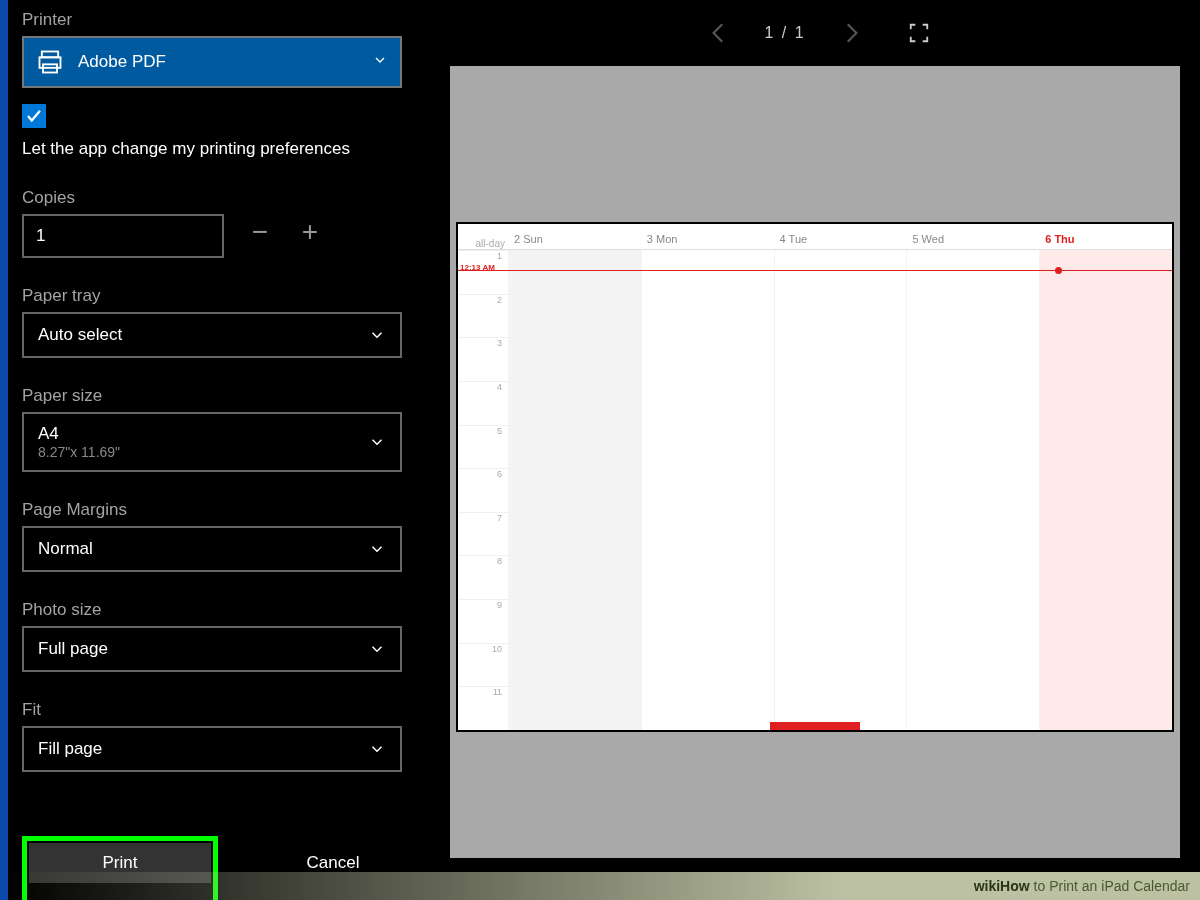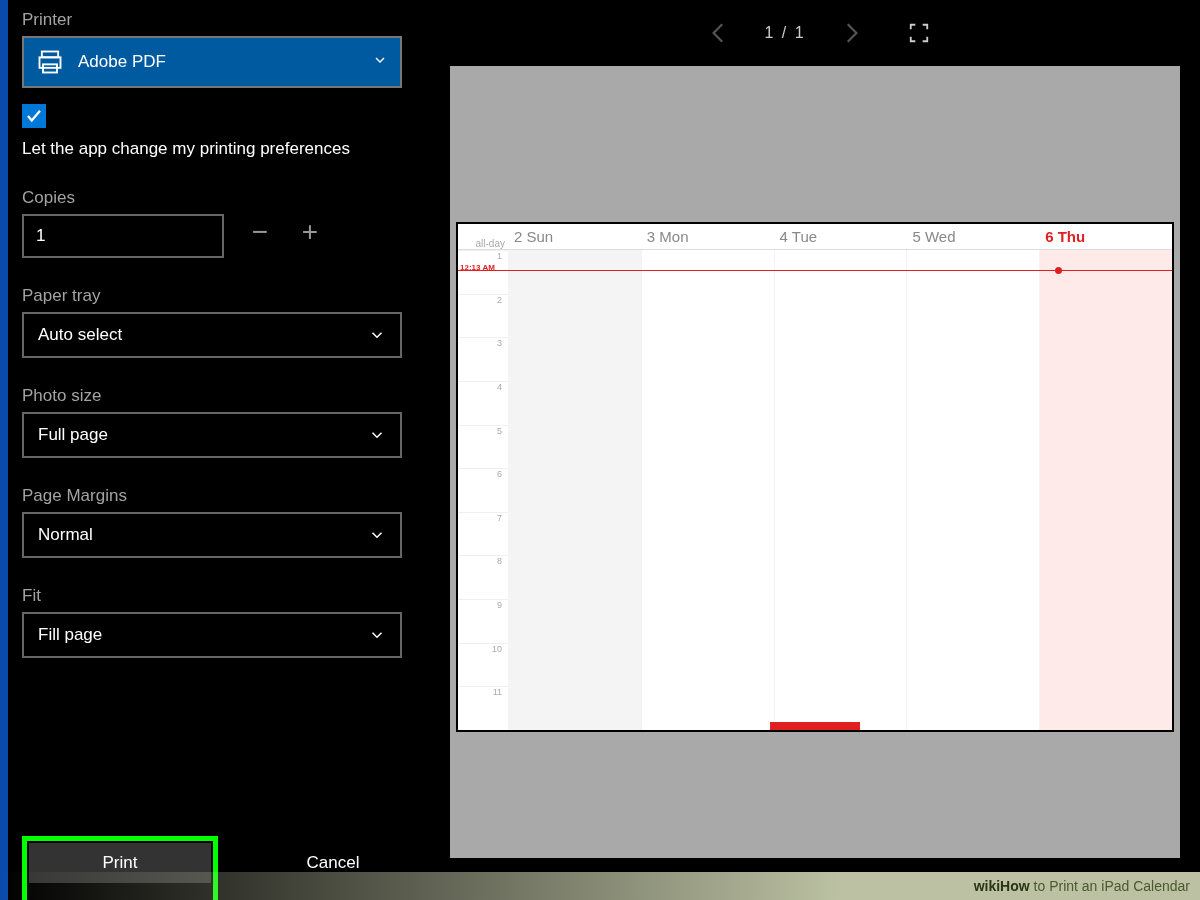--- a/index.html
+++ b/index.html
@@ -43,21 +43,21 @@
 .preview-area { position: absolute; left: 436px; top: 0; right: 0; bottom: 28px; background: #000; }
 .preview-toolbar { height: 66px; display: flex; align-items: center; justify-content: center; gap: 32px; color: #ccc; }
 .nav-arrow { width: 26px; height: 26px; color: #555; cursor: pointer; }
 .page-ind { font-size: 16px; letter-spacing: 2px; }
 .fullscreen-btn { width: 22px; height: 22px; cursor: pointer; color: #ccc; margin-left: 12px; }
 
 .preview-canvas { position: absolute; top: 66px; left: 14px; right: 20px; bottom: 14px; background: #a9a9a9; }
 .page { position: absolute; top: 156px; left: 6px; right: 6px; height: 510px; background: #fff; border: 2px solid #000; overflow: hidden; }
 .cal-header-row { display: flex; border-bottom: 1px solid #ddd; height: 26px; align-items: flex-end; }
 .cal-header-row .allday { width: 50px; font-size: 10px; color: #aaa; text-align: right; padding-right: 3px; }
-.cal-header-row .daycol { flex: 1; font-size: 15px; color: #888; padding-left: 6px; padding-bottom: 4px; }
+.cal-header-row .daycol { flex: 1; font-size: 11px; color: #888; padding-left: 6px; padding-bottom: 4px; }
 .cal-header-row .daycol.today { color: #e02020; font-weight: bold; }
 .time-marker { position: absolute; top: 46px; left: 0; right: 0; height: 1px; background: #e02020; }
 .time-marker .time-label { position: absolute; left: 2px; top: -7px; font-size: 8px; color: #e02020; font-weight: bold; }
 .time-marker .dot { position: absolute; right: 110px; top: -3px; width: 7px; height: 7px; border-radius: 50%; background: #e02020; }
 .cal-body { display: flex; height: calc(100% - 26px); }
 .time-gutter { width: 50px; display: flex; flex-direction: column; }
 .time-gutter .hslot { flex: 1; font-size: 9px; color: #aaa; text-align: right; padding-right: 6px; border-top: 1px solid #f0f0f0; }
 .cal-cols { flex: 1; display: flex; }
 .cal-col { flex: 1; border-left: 1px solid #f3f3f3; }
 .cal-col.shade { background: #f4f4f4; }
@@ -113,35 +113,47 @@
   <div class="section">
     <div class="label">Paper tray</div>
     <div class="dropdown">
       <span class="main-text">Auto select</span>
       <span class="chev-down"><svg viewBox="0 0 24 24" fill="none" stroke="#fff" stroke-width="2">
             <polyline points="6 9 12 15 18 9"></polyline>
           </svg></span>
     </div>
   </div>
 
+  <div class="section">
+    <div class="label">Paper size</div>
+    <div class="dropdown tall">
+      <div class="dd-col">
+        <span class="main-text">A4</span>
+        <span class="sub-text">8.27"x 11.69"</span>
+      </div>
+      <span class="chev-down"><svg viewBox="0 0 24 24" fill="none" stroke="#fff" stroke-width="2">
+            <polyline points="6 9 12 15 18 9"></polyline>
+          </svg></span>
+    </div>
+  </div>
+
+  <div class="section">
+    <div class="label">Page Margins</div>
+    <div class="dropdown">
+      <span class="main-text">Normal</span>
+      <span class="chev-down"><svg viewBox="0 0 24 24" fill="none" stroke="#fff" stroke-width="2">
+            <polyline points="6 9 12 15 18 9"></polyline>
+          </svg></span>
+    </div>
+  </div>
 
   <div class="section">
     <div class="label">Photo size</div>
     <div class="dropdown">
       <span class="main-text">Full page</span>
-      <span class="chev-down"><svg viewBox="0 0 24 24" fill="none" stroke="#fff" stroke-width="2">
-            <polyline points="6 9 12 15 18 9"></polyline>
-          </svg></span>
-    </div>
-  </div>
-
-  <div class="section">
-    <div class="label">Page Margins</div>
-    <div class="dropdown">
-      <span class="main-text">Normal</span>
       <span class="chev-down"><svg viewBox="0 0 24 24" fill="none" stroke="#fff" stroke-width="2">
             <polyline points="6 9 12 15 18 9"></polyline>
           </svg></span>
     </div>
   </div>
 
   <div class="section">
     <div class="label">Fit</div>
     <div class="dropdown">
       <span class="main-text">Fill page</span>

